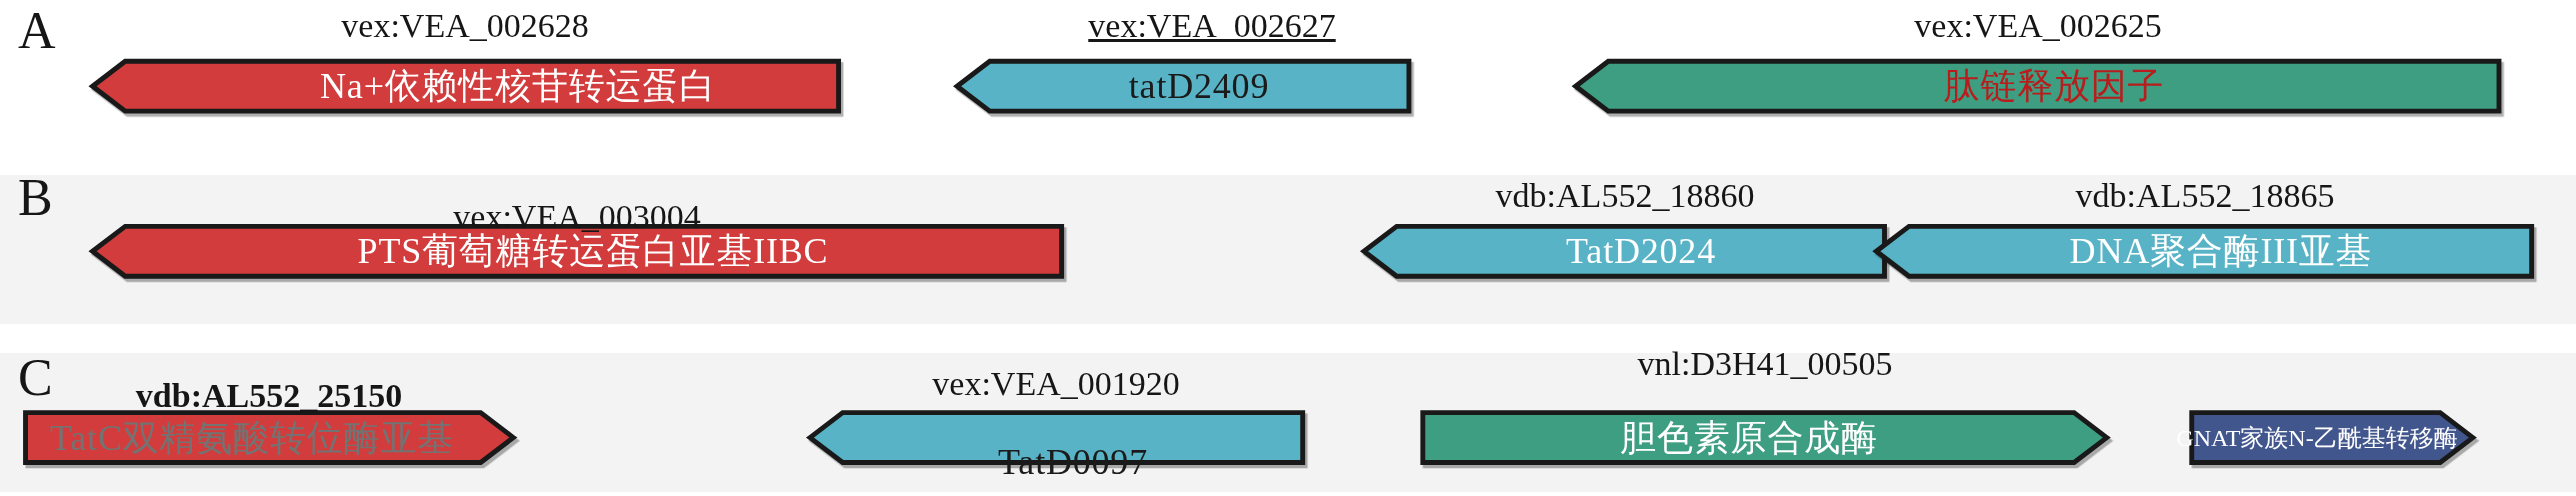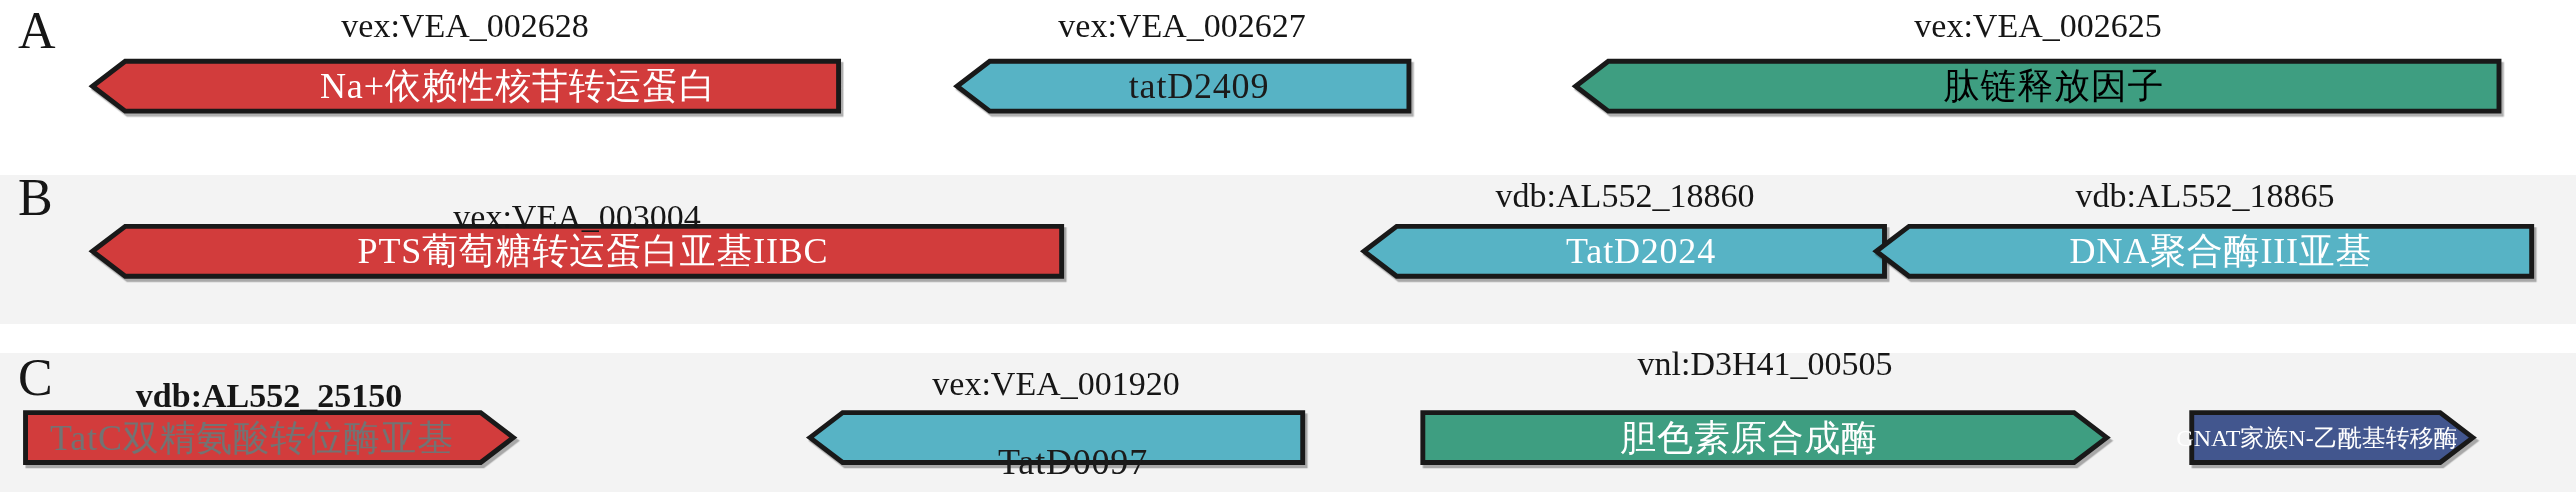--- a/index.html
+++ b/index.html
@@ -40,24 +40,24 @@
       <polygon points="2295,307.5 2335,277 3097,277 3097,338 2335,338" fill="#57b3c5" stroke="#191919" stroke-width="6"></polygon>
       <polygon points="627,535.5 587,505 30,505 30,566 587,566" fill="#d23c3c" stroke="#191919" stroke-width="6"></polygon>
       <polygon points="990,535.5 1030,505 1593,505 1593,566 1030,566" fill="#57b3c5" stroke="#191919" stroke-width="6"></polygon>
       <polygon points="2577,535.5 2537,505 1740,505 1740,566 2537,566" fill="#3e9e81" stroke="#191919" stroke-width="6"></polygon>
       <polygon points="3025,535.5 2985,505 2681,505 2681,566 2985,566" fill="#42568e" stroke="#191919" stroke-width="6"></polygon>
     </svg>
   <div id="labels-layer">
       <div class="panel-letter" style="top: 4.9px;">A</div>
       <div class="locus" style="left: 465px; top: 6.5px;">vex:VEA_002628</div>
       <div class="gene-name" style="left: 481px; top: 86px; color: rgb(255, 255, 255); margin-left: 37px;">Na+依赖性核苷转运蛋白</div>
-      <div class="locus" style="left: 1182px; top: 6.5px;">vex:VEA_002627</div>
+      <div class="locus" style="left: 1212px; top: 6.5px; text-decoration: underline;">vex:VEA_002627</div>
       <div class="gene-name" style="left: 1199px; top: 86px; color: rgb(27, 27, 27);">tatD2409</div>
       <div class="locus" style="left: 2038px; top: 6.5px;">vex:VEA_002625</div>
-      <div class="gene-name" style="left: 2054px; top: 86px; color: #000000; text-align: right;">肽链释放因子</div>
+      <div class="gene-name" style="left: 2054px; top: 86px; color: #b91c1c; text-align: right;">肽链释放因子</div>
       <div class="panel-letter" style="top: 172px;">B</div>
       <div class="locus" style="left: 577px; top: 177px; margin-top: 21px;">vex:VEA_003004</div>
       <div class="gene-name" style="left: 593px; top: 251px; color: rgb(255, 255, 255);">PTS葡萄糖转运蛋白亚基IIBC</div>
       <div class="locus" style="left: 1625px; top: 177px;">vdb:AL552_18860</div>
       <div class="gene-name" style="left: 1641px; top: 251px; color: rgb(255, 255, 255);">TatD2024</div>
       <div class="locus" style="left: 2205px; top: 177px;">vdb:AL552_18865</div>
       <div class="gene-name" style="left: 2221px; top: 251px; color: rgb(255, 255, 255);">DNA聚合酶III亚基</div>
       <div class="panel-letter" style="top: 352px;">C</div>
       <div class="locus" style="left: 269px; top: 377px; font-weight: bold;">vdb:AL552_25150</div>
       <div class="gene-name" style="left: 252px; top: 438px; color: #737373;">TatC双精氨酸转位酶亚基</div>

